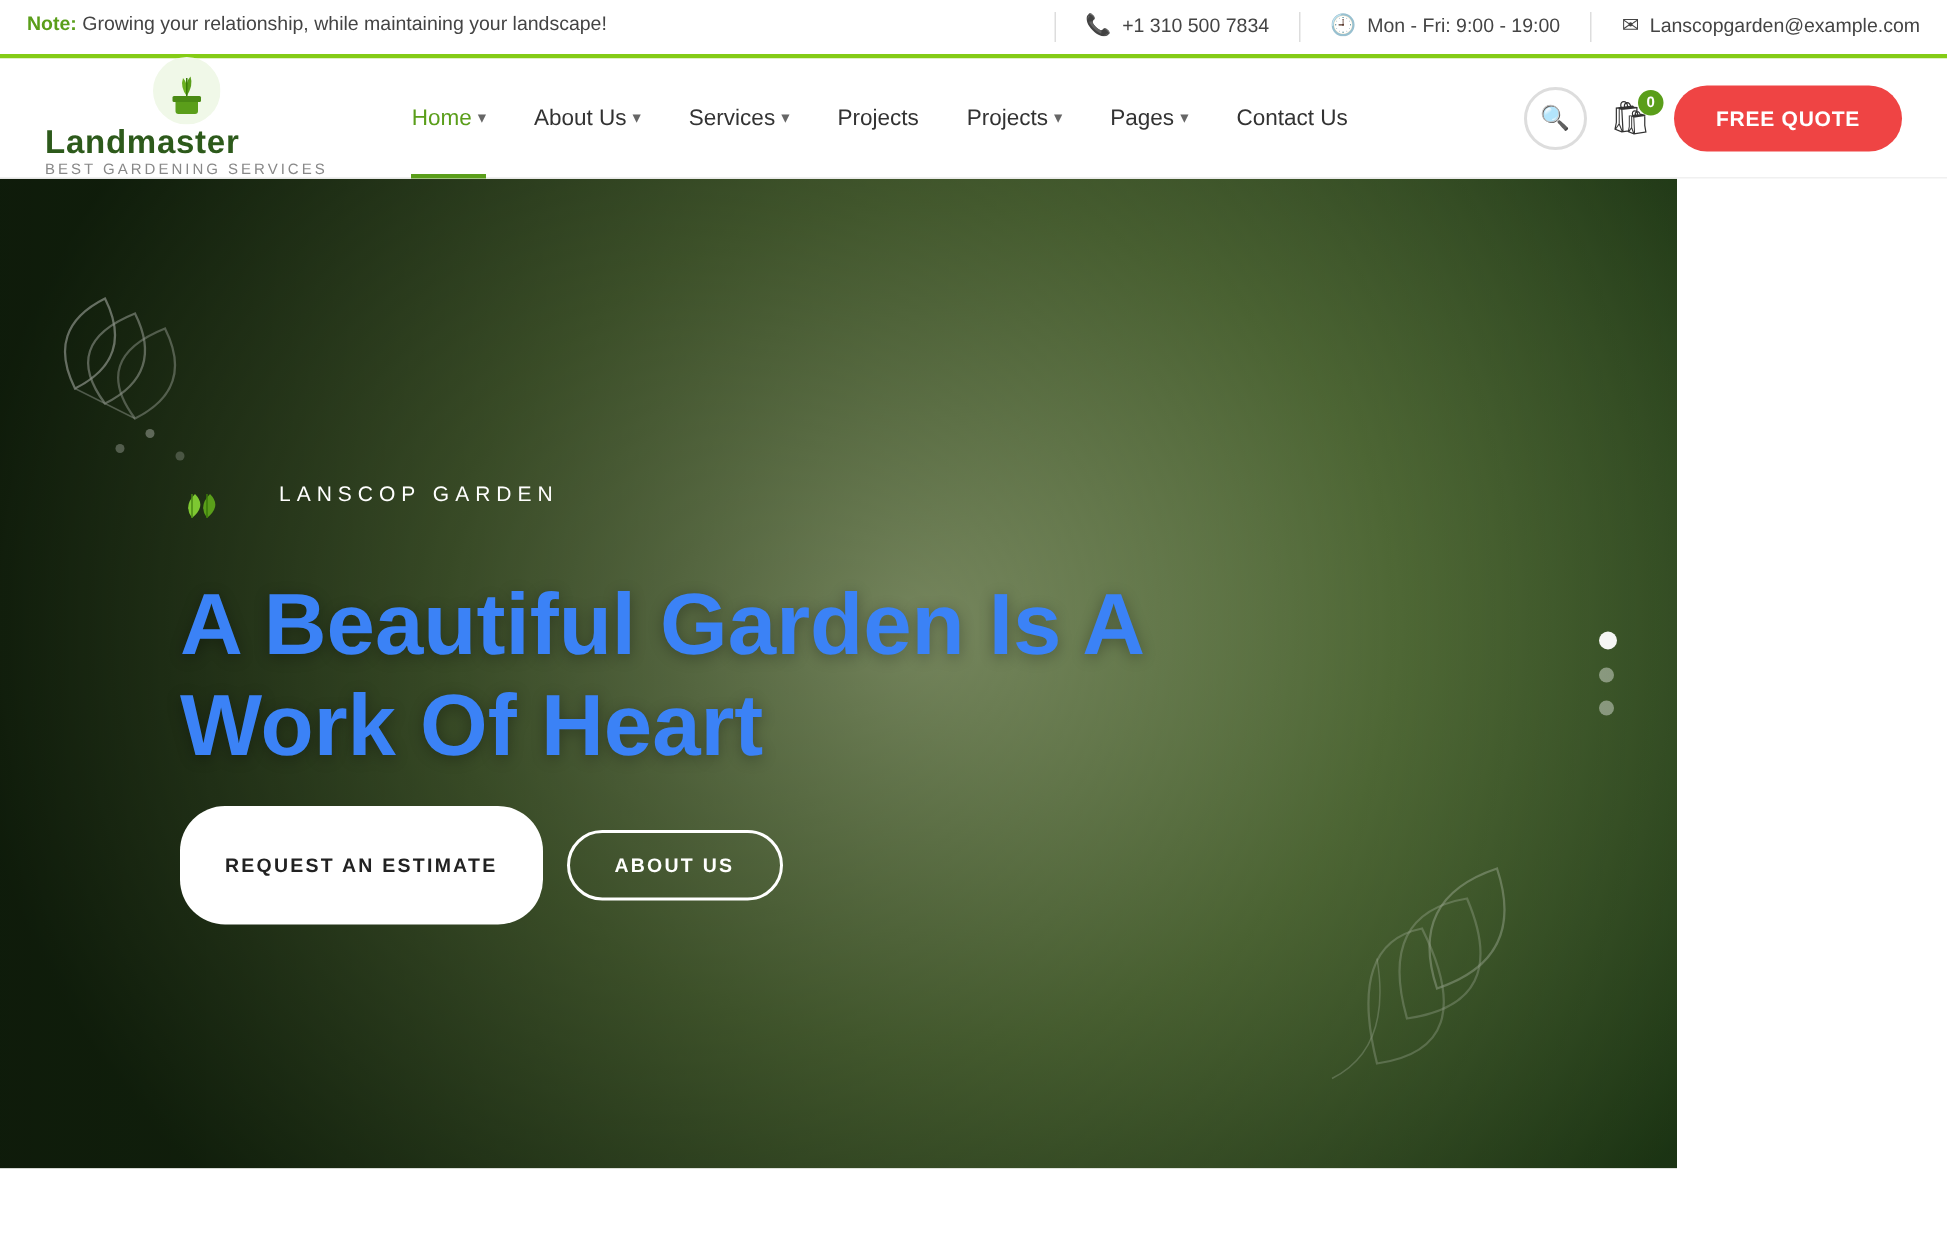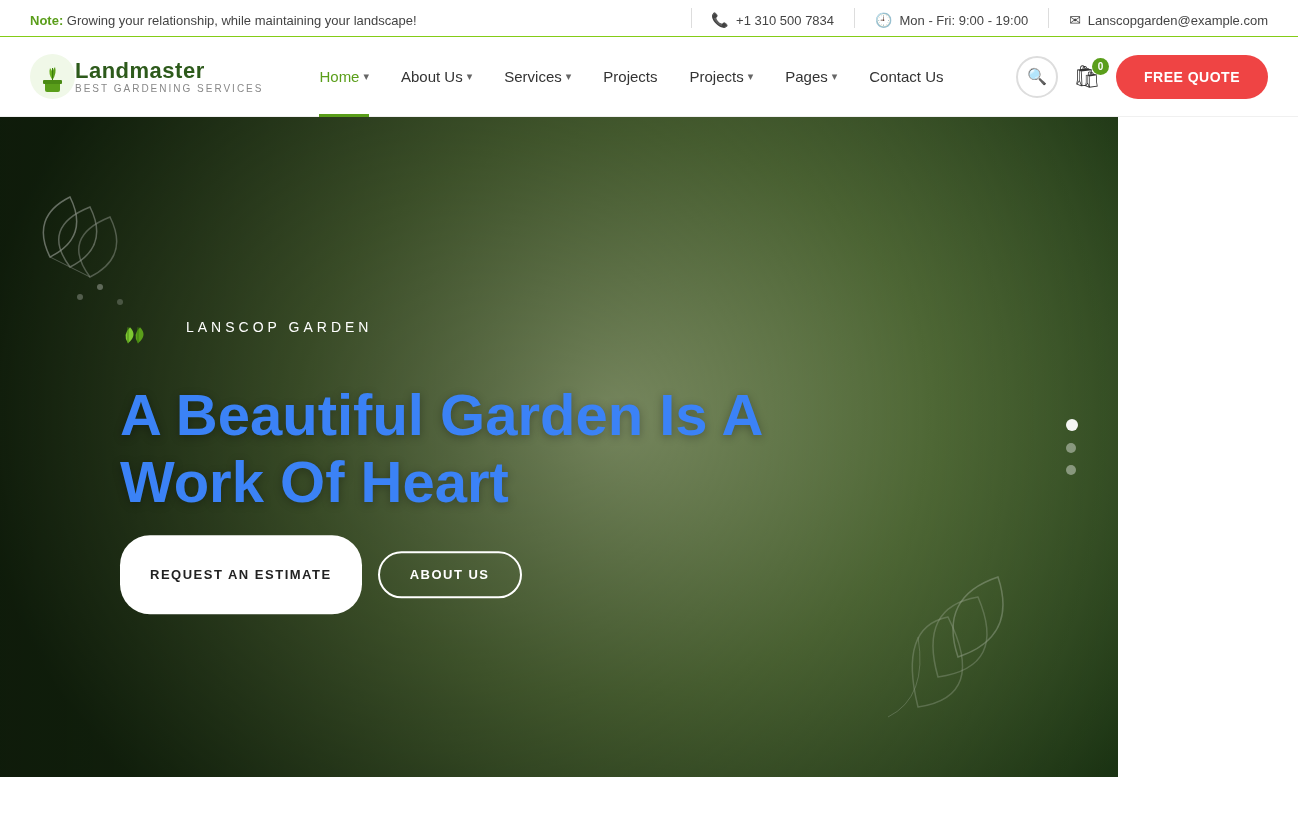--- a/index.html
+++ b/index.html
@@ -1,24 +1,24 @@
 <!DOCTYPE html>
 <html><head>
   <meta charset="utf-8">
   <style>
     * { margin: 0; padding: 0; box-sizing: border-box; }
     body { font-family: 'Segoe UI', Arial, sans-serif; width: 1298px; overflow-x: hidden; }
 
     
     .topbar {
       display: flex;
-      align-items: flex-end;
+      align-items: flex-start;
       background: #fff;
-      border-bottom: 1px solid #84cc16;
-      padding: 8px 30px;
+      border-bottom: 3px solid #84cc16;
+      padding: 8px 18px;
       font-size: 13px;
       color: #333;
     }
     .topbar-note {
       flex: 1;
       color: #444;
     }
     .topbar-note span.note-label {
       color: #5a9e1a;
       font-weight: 600;
@@ -50,20 +50,21 @@
       border-bottom: 1px solid #f0f0f0;
       position: relative;
       z-index: 10;
     }
     .logo {
       display: flex;
       align-items: center;
       gap: 0;
       text-decoration: none;
       margin-right: 40px;
+      flex-direction: column;
     }
     .logo-icon {
       width: 45px;
       height: 45px;
     }
     .logo-text {
       display: flex;
       flex-direction: column;
     }
     .logo-name {

